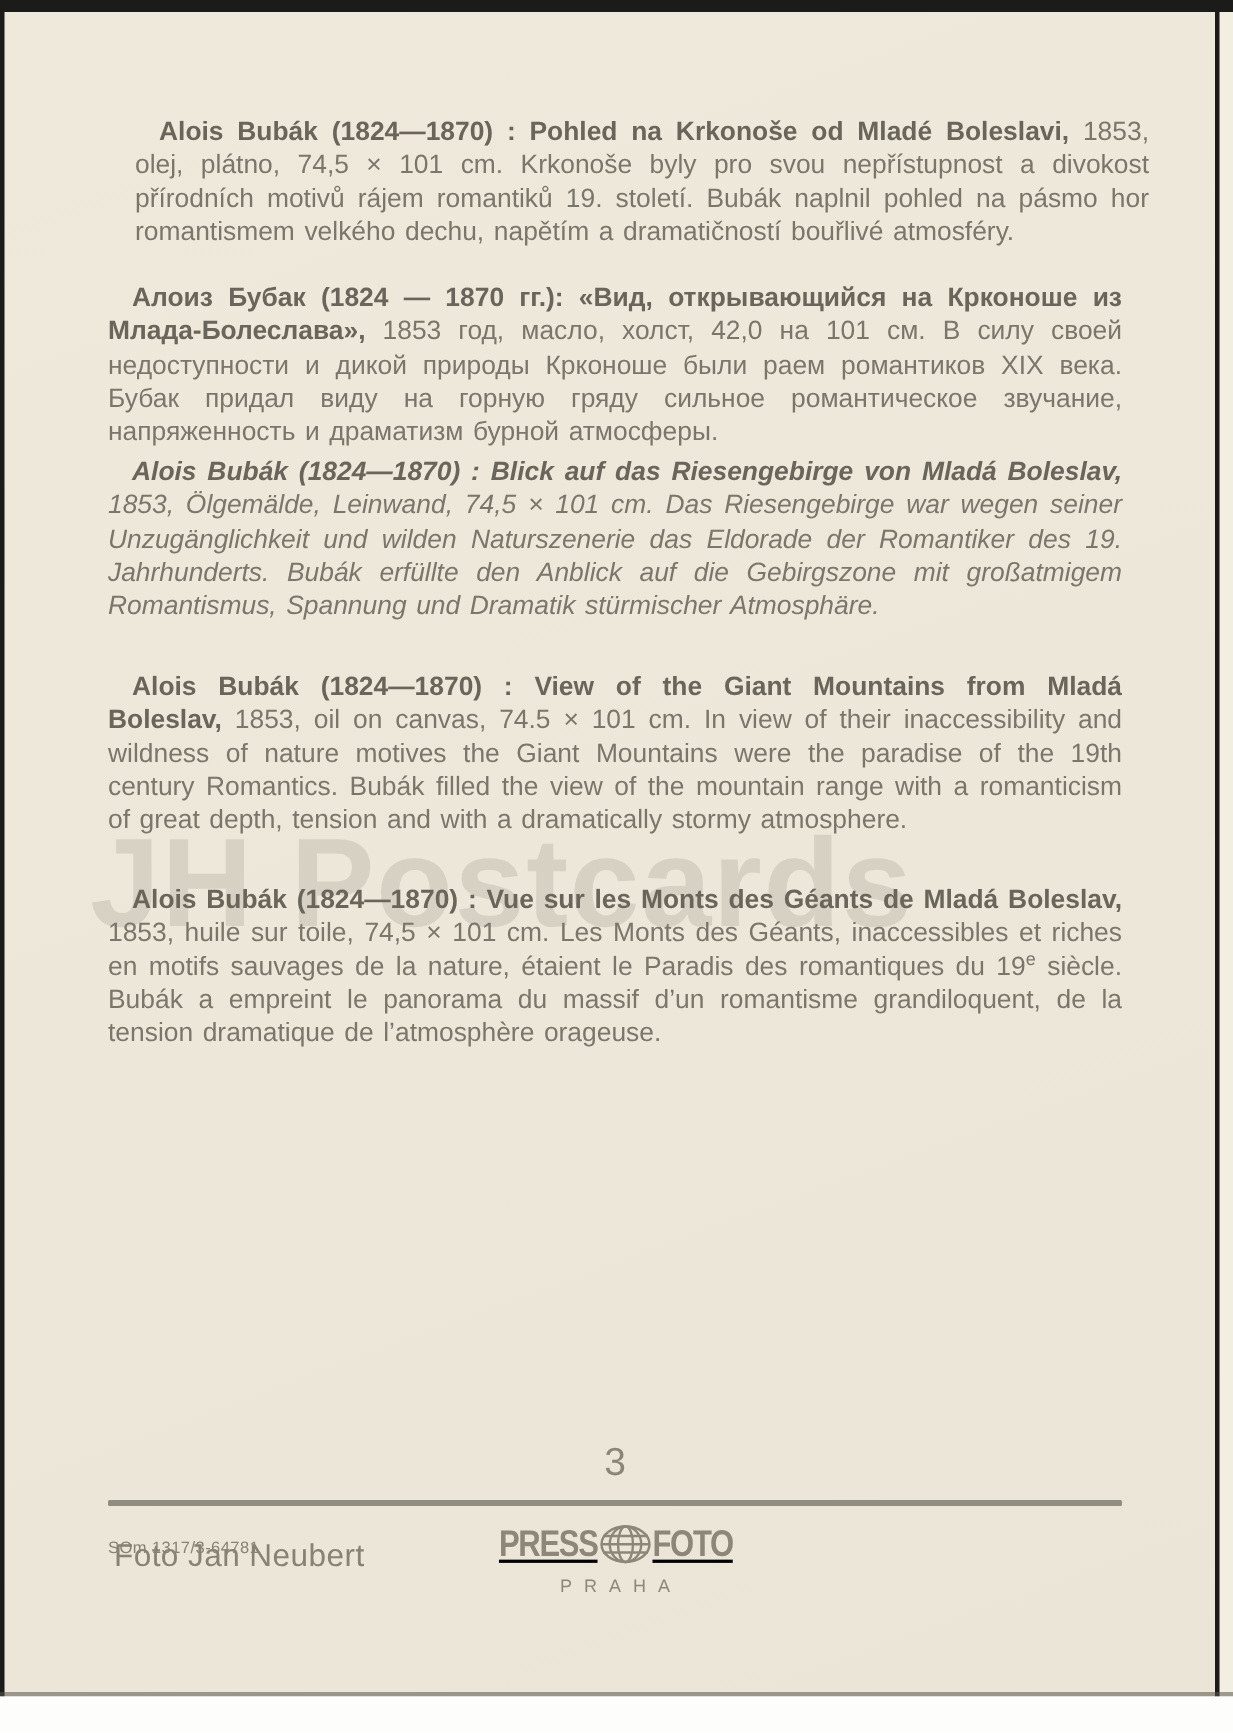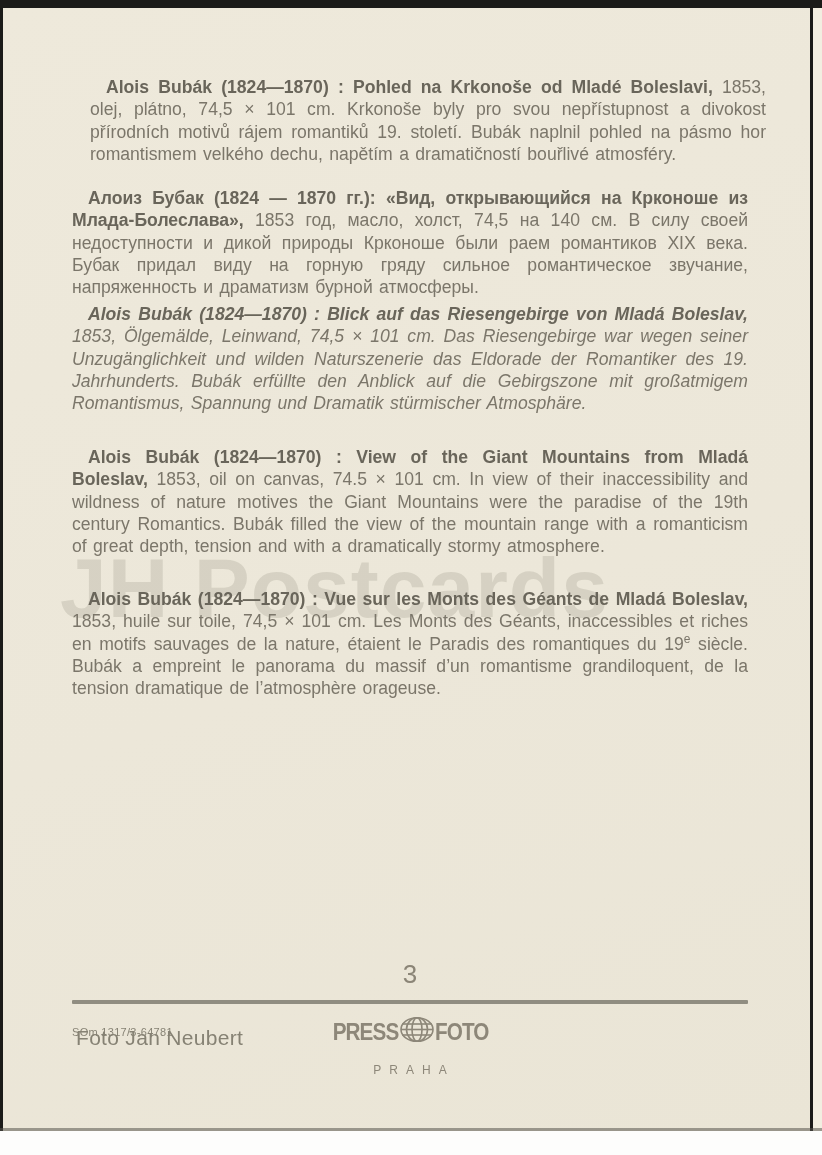--- a/index.html
+++ b/index.html
@@ -56,42 +56,42 @@
     font-size: 21px; color: #868274; letter-spacing: .3px;
   }
   .foot-right {
     position: absolute; left: 72px; top: 1026px; width: 676px; 
     font-size: 11px; color: #868274; letter-spacing: .3px;
   }
   .logo-wrap {
     position: absolute; left: 72px; top: 1016px; width: 676px;
     display: flex; flex-direction: column; align-items: center;
   }
-  .logo-row { display: flex; align-items: center; }
+  .logo-row { display: flex; align-items: flex-start; text-decoration: underline; }
   .logo-word {
     display: inline-block;
     font-size: 23px; font-weight: 800; color: #8d8779;
     letter-spacing: -1px; transform: scale(0.9, 1.08);
   }
   .logo-globe { margin: 0 -3px; }
   .logo-city {
-    margin-top: 16px;
+    margin-top: 2px;
     font-size: 12px; color: #8d8779; letter-spacing: 8px; padding-left: 8px;
   }
 </style>
 </head>
 <body>
 
 <div class="postcard">
 
   <div class="watermark">JH Postcards</div>
 
   <p class="caption cap-1"><b>Alois Bubák (1824—1870) : Pohled na Krkonoše od Mladé Boleslavi,</b><span> 1853, olej, plátno, 74,5 × 101 cm. Krkonoše byly pro svou nepřístupnost a divokost přírodních motivů rájem romantiků 19. století. Bubák naplnil pohled na pásmo hor romantismem velkého dechu, napětím a dramatičností bouřlivé atmosféry.</span><sup></sup><span></span></p>
 
-  <p class="caption cap-2"><b>Алоиз Бубак (1824 — 1870 гг.): «Вид, открывающийся на Крконоше из Млада-Болеслава»,</b><span> 1853 год, масло, холст, 74,5 на 140 см. В силу своей недоступности и дикой природы Крконоше были раем романтиков XIX века. Бубак придал виду на горную гряду сильное романтическое звучание, напряженность и драматизм бурной атмосферы.</span><sup></sup><span></span></p>
+  <p class="caption cap-2"><b>Алоиз Бубак (1824 — 1870 гг.): «Вид, открывающийся на Крконоше из Млада-Болеслава»,</b><span> 1853 год, масло, холст, 42,0 на 101 см. В силу своей недоступности и дикой природы Крконоше были раем романтиков XIX века. Бубак придал виду на горную гряду сильное романтическое звучание, напряженность и драматизм бурной атмосферы.</span><sup></sup><span></span></p>
 
   <p class="caption cap-3"><b>Alois Bubák (1824—1870) : Blick auf das Riesengebirge von Mladá Boleslav,</b><span> 1853, Ölgemälde, Leinwand, 74,5 × 101 cm. Das Riesengebirge war wegen seiner Unzugänglichkeit und wilden Naturszenerie das Eldorade der Romantiker des 19. Jahrhunderts. Bubák erfüllte den Anblick auf die Gebirgszone mit großatmigem Romantismus, Spannung und Dramatik stürmischer Atmosphäre.</span><sup></sup><span></span></p>
 
   <p class="caption cap-4"><b>Alois Bubák (1824—1870) : View of the Giant Mountains from Mladá Boleslav,</b><span> 1853, oil on canvas, 74.5 × 101 cm. In view of their inaccessibility and wildness of nature motives the Giant Mountains were the paradise of the 19th century Romantics. Bubák filled the view of the mountain range with a romanticism of great depth, tension and with a dramatically stormy atmosphere.</span><sup></sup><span></span></p>
 
   <p class="caption cap-5"><b>Alois Bubák (1824—1870) : Vue sur les Monts des Géants de Mladá Boleslav,</b><span> 1853, huile sur toile, 74,5 × 101 cm. Les Monts des Géants, inaccessibles et riches en motifs sauvages de la nature, étaient le Paradis des romantiques du 19</span><sup>e</sup><span> siècle. Bubák a empreint le panorama du massif d’un romantisme grandiloquent, de la tension dramatique de l’atmosphère orageuse.</span></p>
 
   <div class="page-number">3</div>
 
   <div class="divider"></div>

